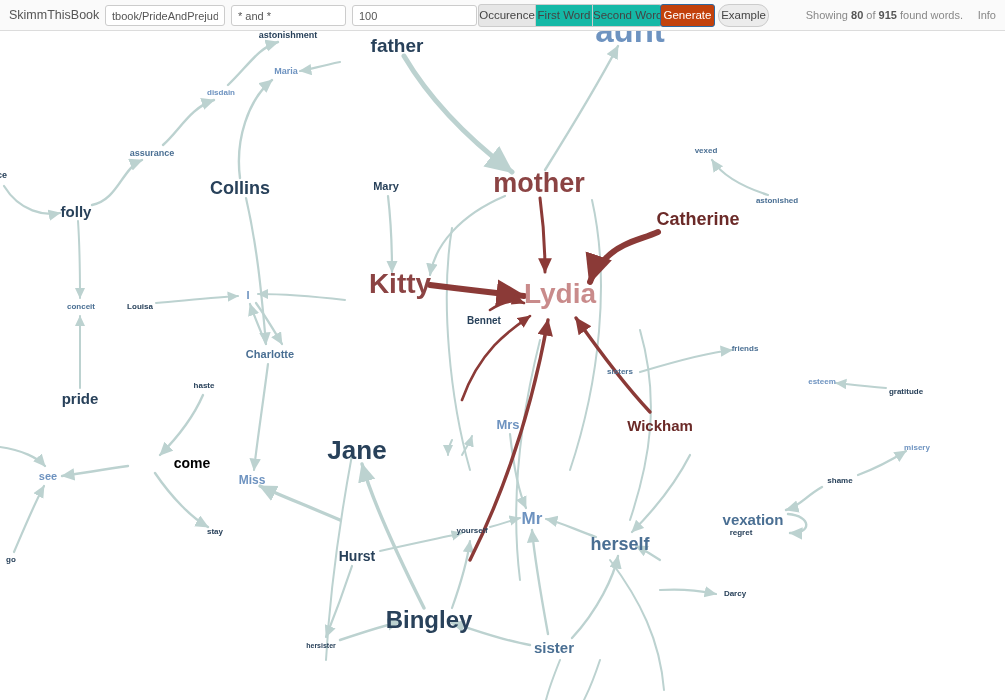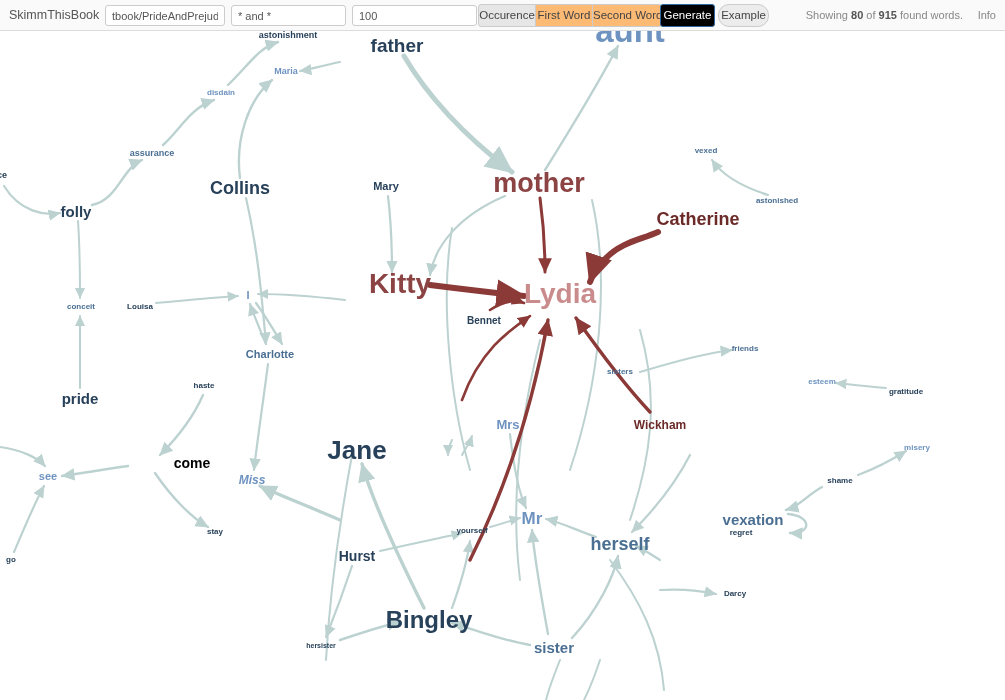--- a/index.html
+++ b/index.html
@@ -14,29 +14,29 @@
             white-space:nowrap;}
   .tb-input{position:absolute;top:5px;height:21px;box-sizing:border-box;
             border:1px solid #ccc;border-radius:3px;background:#fff;
             font-family:"Liberation Sans",sans-serif;font-size:11px;color:#555;
             padding:0 6px;outline:none;}
   #inp-file{left:105px;width:120px;}
   #inp-pattern{left:231px;width:115px;}
   #inp-count{left:352px;width:125px;}
 
   .btn{position:absolute;top:4px;height:23px;box-sizing:border-box;
-       border:1px solid #ccc;background:#fdba74;border-radius:3px;
+       border:1px solid #ccc;background:#14b8a6;border-radius:3px;
        font-family:"Liberation Sans",sans-serif;font-size:11.5px;color:#444;
        line-height:21px;text-align:center;cursor:pointer;white-space:nowrap;}
   .btn.grouped{border-radius:0;}
   #btn-occurence{left:478px;width:58px;background:#e6e6e6;
                  border-radius:3px 0 0 3px;}
   #btn-firstword{left:535px;width:58px;}
   #btn-secondword{left:592px;width:70px;border-radius:0 3px 3px 0;}
-  #btn-generate{left:660px;width:55px;background:#000000;border-color:#2d68a0;
+  #btn-generate{left:660px;width:55px;background:#c2410c;border-color:#2d68a0;
                 color:#fff;border-radius:3px;}
   #btn-example{left:718px;width:51px;background:#ececec;border-radius:11px;}
 
   .tb-status{position:absolute;top:9px;font-size:11px;color:#888;
              white-space:nowrap;}
   #status-text{right:42px;}
   #status-text b{color:#555;font-weight:bold;}
   #btn-info{right:9px;cursor:pointer;}
 
   
@@ -211,26 +211,26 @@
     <div class="node" style="left: 140px; top: 276px; font-size: 8px; color: rgb(40, 65, 90);">Louisa</div>
     <div class="node" style="left: 484px; top: 290px; font-size: 10px; color: rgb(40, 65, 90);">Bennet</div>
     <div class="node" style="left: 745px; top: 318px; font-size: 8px; color: rgb(74, 111, 147);">friends</div>
     <div class="node" style="left: 270px; top: 323px; font-size: 11px; color: rgb(74, 111, 147);">Charlotte</div>
     <div class="node" style="left: 620px; top: 341px; font-size: 8px; color: rgb(74, 111, 147);">sisters</div>
     <div class="node" style="left: 822px; top: 351px; font-size: 8px; color: rgb(110, 147, 192);">esteem</div>
     <div class="node" style="left: 204px; top: 355px; font-size: 8px; color: rgb(40, 65, 90);">haste</div>
     <div class="node" style="left: 80px; top: 367px; font-size: 15px; color: rgb(40, 65, 90);">pride</div>
     <div class="node" style="left: 906px; top: 361px; font-size: 8px; color: rgb(40, 65, 90);">gratitude</div>
     <div class="node" style="left: 508px; top: 393px; font-size: 13px; color: rgb(110, 147, 192);">Mrs</div>
-    <div class="node" style="left: 660px; top: 394px; font-size: 12px; color: rgb(107, 42, 40);">Wickham</div>
+    <div class="node" style="left: 660px; top: 394px; font-size: 15px; color: rgb(107, 42, 40);">Wickham</div>
     <div class="node" style="left: 357px; top: 419px; font-size: 26px; color: rgb(40, 65, 90);">Jane</div>
     <div class="node" style="left: 917px; top: 417px; font-size: 8px; color: rgb(110, 147, 192);">misery</div>
     <div class="node" style="left: 148px; top: 432px; font-size: 14px; color: #000000; margin-left: 44px;">come</div>
     <div class="node" style="left: 48px; top: 445px; font-size: 11px; color: rgb(110, 147, 192);">see</div>
-    <div class="node" style="left: 252px; top: 449px; font-size: 12px; color: rgb(110, 147, 192); font-style: italic;">Miss</div>
+    <div class="node" style="left: 252px; top: 449px; font-size: 12px; color: rgb(110, 147, 192);">Miss</div>
     <div class="node" style="left: 840px; top: 450px; font-size: 8px; color: rgb(40, 65, 90);">shame</div>
     <div class="node" style="left: 472px; top: 500px; font-size: 8px; color: rgb(40, 65, 90);">yourself</div>
     <div class="node" style="left: 532px; top: 487px; font-size: 17px; color: rgb(110, 147, 192); text-align: center;">Mr</div>
     <div class="node" style="left: 753px; top: 488px; font-size: 15px; color: rgb(74, 111, 147);">vexation</div>
     <div class="node" style="left: 741px; top: 502px; font-size: 8px; color: rgb(40, 65, 90);">regret</div>
     <div class="node" style="left: 215px; top: 501px; font-size: 8px; color: rgb(40, 65, 90);">stay</div>
     <div class="node" style="left: 620px; top: 513px; font-size: 18px; color: rgb(74, 111, 147);">herself</div>
     <div class="node" style="left: 357px; top: 525px; font-size: 14px; color: rgb(40, 65, 90);">Hurst</div>
     <div class="node" style="left: 11px; top: 529px; font-size: 8px; color: rgb(40, 65, 90);">go</div>
     <div class="node" style="left: 735px; top: 563px; font-size: 8px; color: rgb(40, 65, 90);">Darcy</div>

